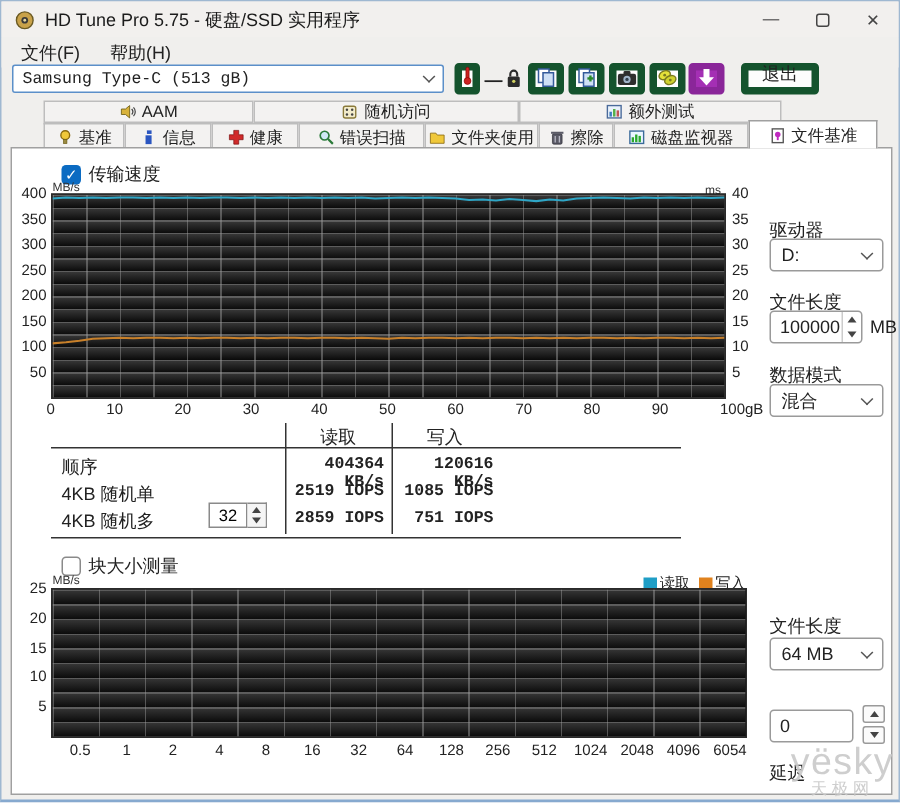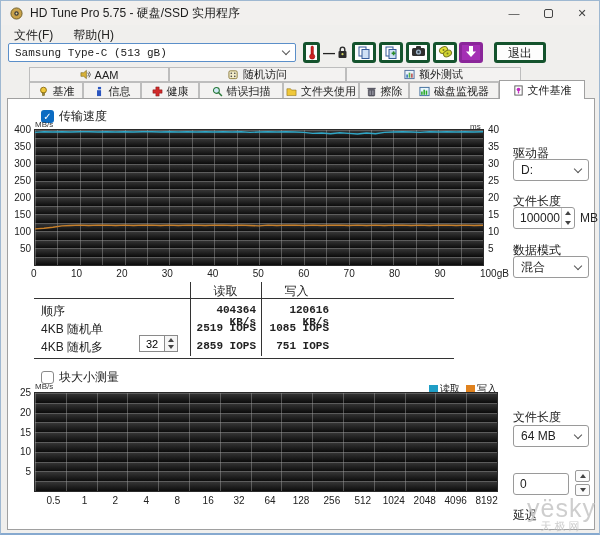--- a/index.html
+++ b/index.html
@@ -19,22 +19,22 @@
   
   .menubar { position:absolute; left:0; top:24px; width:100%; height:20px; display:flex; gap:14px; padding-left:10px; align-items:center; background:#f0efed; }
   .menu-item { padding:1px 3px; }
 
   
   .toolbar { position:absolute; left:0; top:44px; width:100%; height:22px; }
   .combo { position:absolute; left:7px; top:-2px; width:288px; height:19px; background:#fff; border:1px solid #5b8fc9; border-radius:2px;
            display:flex; align-items:center; padding:0 6px; font-family:"Liberation Mono", monospace; font-size:11px; }
   .combo .chev { margin-left:auto; }
   .chev { width:6px; height:6px; border-left:1.5px solid #555; border-bottom:1.5px solid #555; transform:rotate(-45deg); display:inline-block; margin-top:-3px; }
-  .tool-btn { position:absolute; top:-3px; height:21px; background:#fdfdfd; border:3px solid #14532d; border-radius:3px;
-              display:flex; align-items:flex-start; justify-content:center; }
+  .tool-btn { position:absolute; top:-3px; height:21px; background:#fdfdfd; border:5px solid #14532d; border-radius:3px;
+              display:flex; align-items:flex-end; justify-content:center; }
   .temp-value { position:absolute; left:322px; top:1px; font-weight:bold; font-size:12px; }
   .exit-btn { left:493px; width:52px; font-size:12px; }
   .dl-btn { background:#a42fb4; border-color:#8a2699; }
 
   
   .tabs-row1 { position:absolute; left:28px; top:66px; height:15px; display:flex; }
   .tabs-row2 { position:absolute; left:28px; top:81px; height:17px; display:flex; }
   .tab { background:#f3f2f1; border:1px solid #bdbdbd; border-bottom:none; display:flex; align-items:center; justify-content:center; gap:4px;
          font-size:11px; color:#222; }
   .tabs-row1 .tab { border-bottom:1px solid #bdbdbd; }
@@ -393,21 +393,21 @@
       <span>8</span>
       <span>16</span>
       <span>32</span>
       <span>64</span>
       <span>128</span>
       <span>256</span>
       <span>512</span>
       <span>1024</span>
       <span>2048</span>
       <span>4096</span>
-      <span>8192</span>
+      <span>6054</span>
     </div>
 
   <span class="rp-label" style="top:144px; z-index:2;">驱动器</span>
   <div class="rp-select" style="top:158px; z-index:2;">
     <span>D:</span>
     <span class="chev"></span>
   </div>
   <span class="rp-label" style="top:192px; z-index:2;">文件长度</span>
   <div class="rp-input" style="top:206px; width:62px; height:22px; z-index:2; padding-right:0;">
     <span>100000</span>

